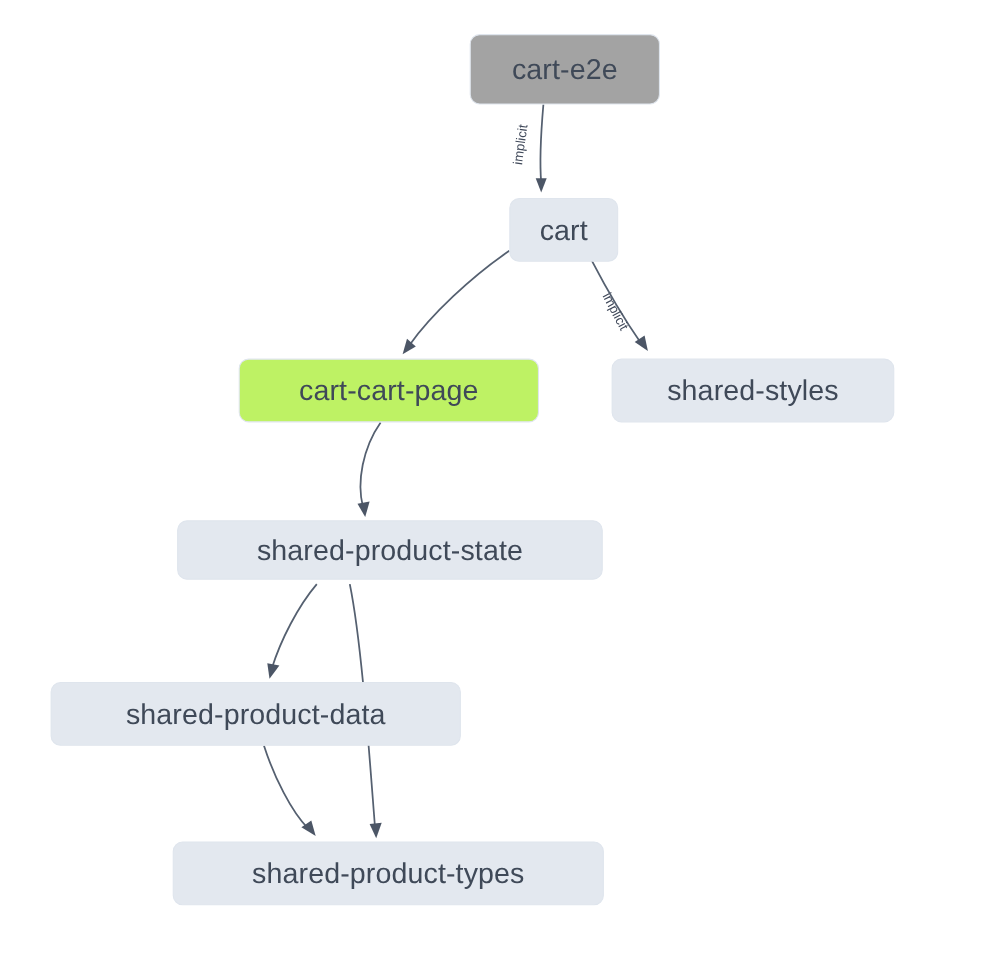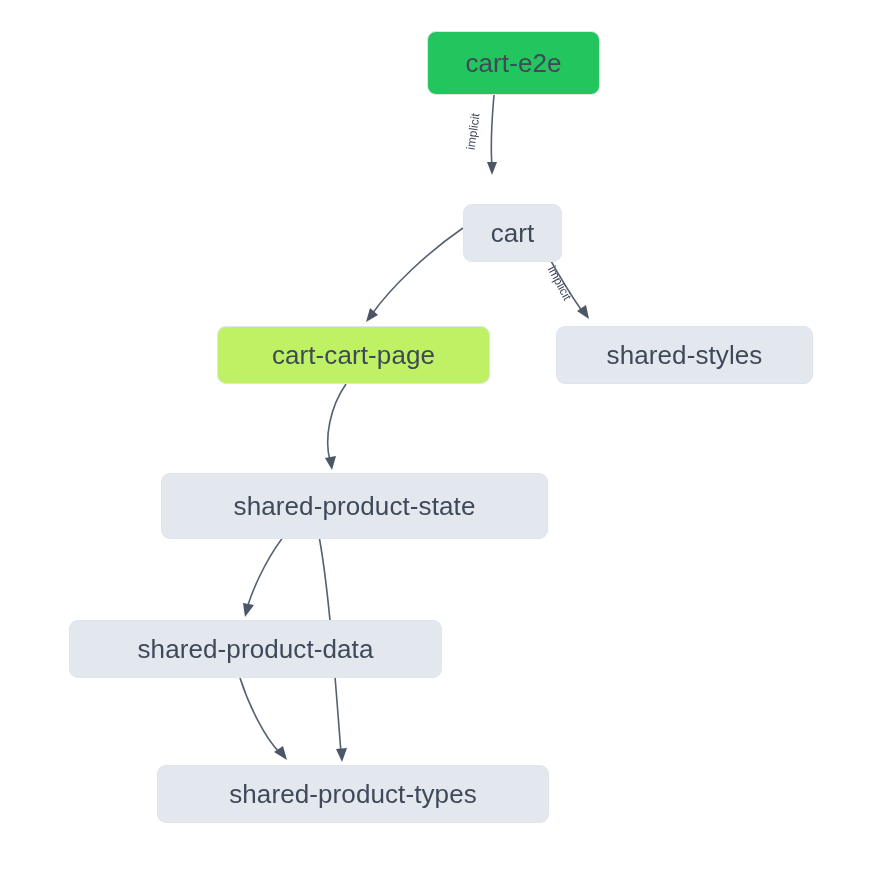--- a/index.html
+++ b/index.html
@@ -91,36 +91,36 @@
         <path class="edge-path" d="M 318 531 C 329 585, 336 690, 341 753" stroke="#556070"></path>
         <path class="edge-head" d="M 342 762 L 347 748 L 336 749 Z"></path>
       </g>
       <g>
         <path class="edge-path" d="M 240 678 C 249 706, 265 738, 280 753" stroke="#556070"></path>
         <path class="edge-head" d="M 287 760 L 283 746 L 274 752 Z"></path>
       </g>
     </svg>
 
   <div id="node-layer">
-      <div class="node" style="left: 427px; top: 31px; width: 173px; height: 64px; background: #22c55e; border-color: rgb(223, 229, 237); color: rgb(63, 73, 88);">
+      <div class="node" style="left: 427px; top: 31px; width: 173px; height: 64px; background: #a3a3a3; border-color: rgb(223, 229, 237); color: rgb(63, 73, 88);">
         <span class="node-label">cart-e2e</span>
       </div>
-      <div class="node" style="left: 463px; top: 180px; width: 99px; height: 58px; background: rgb(227, 232, 239); border-color: rgb(223, 229, 237); color: rgb(63, 73, 88); margin-top: 24px;">
+      <div class="node" style="left: 463px; top: 180px; width: 99px; height: 58px; background: rgb(227, 232, 239); border-color: rgb(223, 229, 237); color: rgb(63, 73, 88);">
         <span class="node-label">cart</span>
       </div>
       <div class="node" style="left: 217px; top: 326px; width: 273px; height: 58px; background: #bef264; border-color: rgb(223, 229, 237); color: rgb(63, 73, 88);">
         <span class="node-label">cart-cart-page</span>
       </div>
       <div class="node" style="left: 544px; top: 326px; width: 257px; height: 58px; background: rgb(227, 232, 239); border-color: rgb(223, 229, 237); color: rgb(63, 73, 88); margin-left: 12px;">
         <span class="node-label">shared-styles</span>
       </div>
-      <div class="node" style="left: 161px; top: 473px; width: 387px; height: 66px; background: rgb(227, 232, 239); border-color: rgb(223, 229, 237); color: rgb(63, 73, 88);">
+      <div class="node" style="left: 161px; top: 473px; width: 387px; height: 54px; background: rgb(227, 232, 239); border-color: rgb(223, 229, 237); color: rgb(63, 73, 88);">
         <span class="node-label">shared-product-state</span>
       </div>
-      <div class="node" style="left: 46px; top: 620px; width: 373px; height: 58px; background: rgb(227, 232, 239); border-color: rgb(223, 229, 237); color: rgb(63, 73, 88); margin-left: 23px;">
+      <div class="node" style="left: 46px; top: 620px; width: 373px; height: 58px; background: rgb(227, 232, 239); border-color: rgb(223, 229, 237); color: rgb(63, 73, 88);">
         <span class="node-label">shared-product-data</span>
       </div>
       <div class="node" style="left: 157px; top: 765px; width: 392px; height: 58px; background: rgb(227, 232, 239); border-color: rgb(223, 229, 237); color: rgb(63, 73, 88); justify-content: center;">
         <span class="node-label">shared-product-types</span>
       </div>
     </div>
 
 </div>
 
 </body></html>

